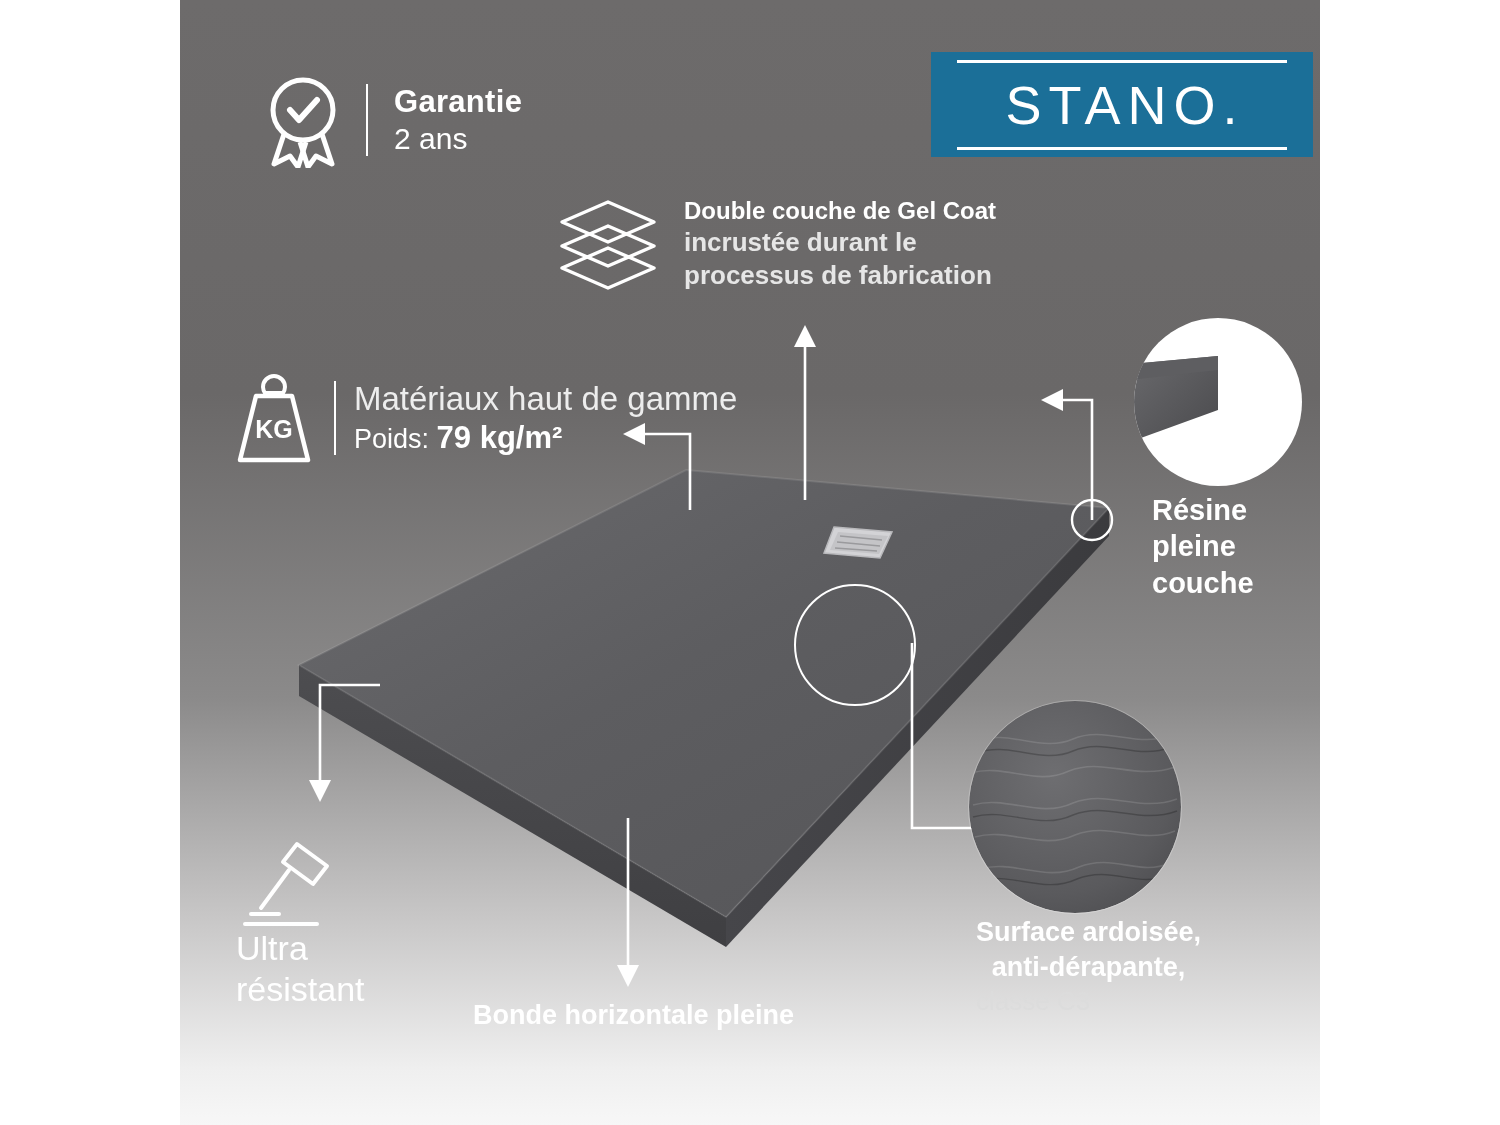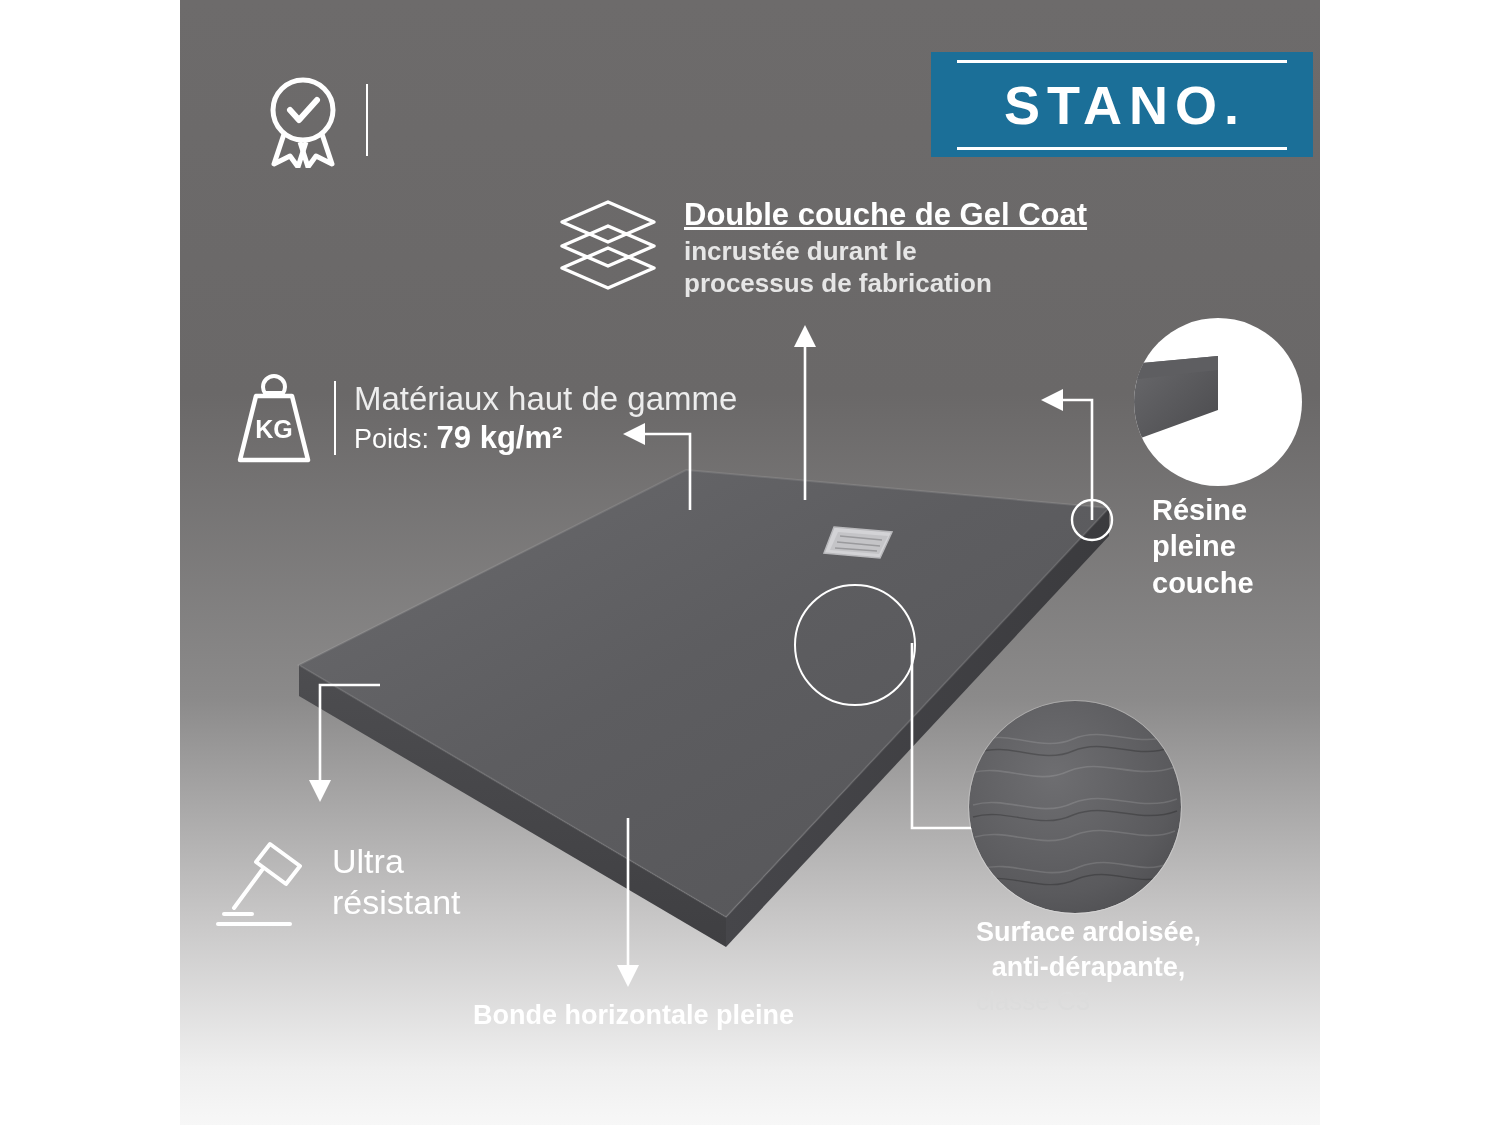--- a/index.html
+++ b/index.html
@@ -61,21 +61,21 @@
     width: 330px;
     height: 84px;
     display: flex;
     align-items: center;
     justify-content: center;
   }
   .logo-text {
     color: #ffffff;
     font-size: 54px;
     letter-spacing: 7px;
-    font-weight: 700;
+    font-weight: 400;
     font-family: "Liberation Sans", sans-serif;
     line-height: 1;
     padding-left: 6px;
   }
 
   
   .garantie-wrap {
     position: absolute;
     left: 80px;
     top: 72px;
@@ -96,21 +96,21 @@
   
   .gel-wrap {
     position: absolute;
     left: 374px;
     top: 196px;
     display: flex;
     align-items: flex-start;
     z-index: 20;
   }
   .gel-text { margin-left: 22px; line-height: 1.25; }
-  .gel-l1 { color: #ffffff; font-size: 31px; font-weight: bold; text-decoration: underline; }
+  .gel-l1 { color: #ffffff; font-size: 24px; font-weight: bold; }
   .gel-l2, .gel-l3 { color: #e6e6e6; font-size: 26px; font-weight: 700; }
 
   
   .mat-wrap {
     position: absolute;
     left: 48px;
     top: 370px;
     display: flex;
     align-items: center;
     z-index: 20;
@@ -127,20 +127,21 @@
   .mat-l2 b { font-size: 31px; font-weight: bold; }
 
   
   .ultra-wrap {
     position: absolute;
     left: 34px;
     top: 836px;
     display: flex;
     align-items: center;
     z-index: 20;
+    flex-direction: column;
   }
   .ultra-text {
     margin-left: 22px;
     color: #ffffff;
     font-size: 34px;
     line-height: 1.2;
     font-weight: 400;
   }
 
   
@@ -332,20 +333,24 @@
     </div>
 
     <div class="garantie-wrap">
       <svg width="86" height="96" viewBox="0 0 86 96" class="icon">
         <circle cx="43" cy="38" r="30" fill="none" stroke="#ffffff" stroke-width="5"></circle>
         <path d="M30,38 L39,48 L57,28" fill="none" stroke="#ffffff" stroke-width="6" stroke-linecap="round" stroke-linejoin="round"></path>
         <path d="M24,62 L14,92 L30,84 L38,95 L46,70" fill="none" stroke="#ffffff" stroke-width="5" stroke-linejoin="round"></path>
         <path d="M62,62 L72,92 L56,84 L48,95 L40,70" fill="none" stroke="#ffffff" stroke-width="5" stroke-linejoin="round"></path>
       </svg>
       <div class="garantie-divider"></div>
+      <div class="garantie-text">
+        <div class="garantie-title">Garantie</div>
+        <div class="garantie-sub">2 ans</div>
+      </div>
     </div>
 
     <div class="gel-wrap">
       <svg width="108" height="96" viewBox="0 0 108 96" class="icon">
         <g fill="none" stroke="#ffffff" stroke-width="3.4" stroke-linejoin="round">
           <path d="M54,6 L100,26 L54,46 L8,26 Z"></path>
           <path d="M54,30 L100,50 L54,70 L8,50 Z"></path>
           <path d="M54,52 L100,72 L54,92 L8,72 Z"></path>
         </g>
       </svg>

